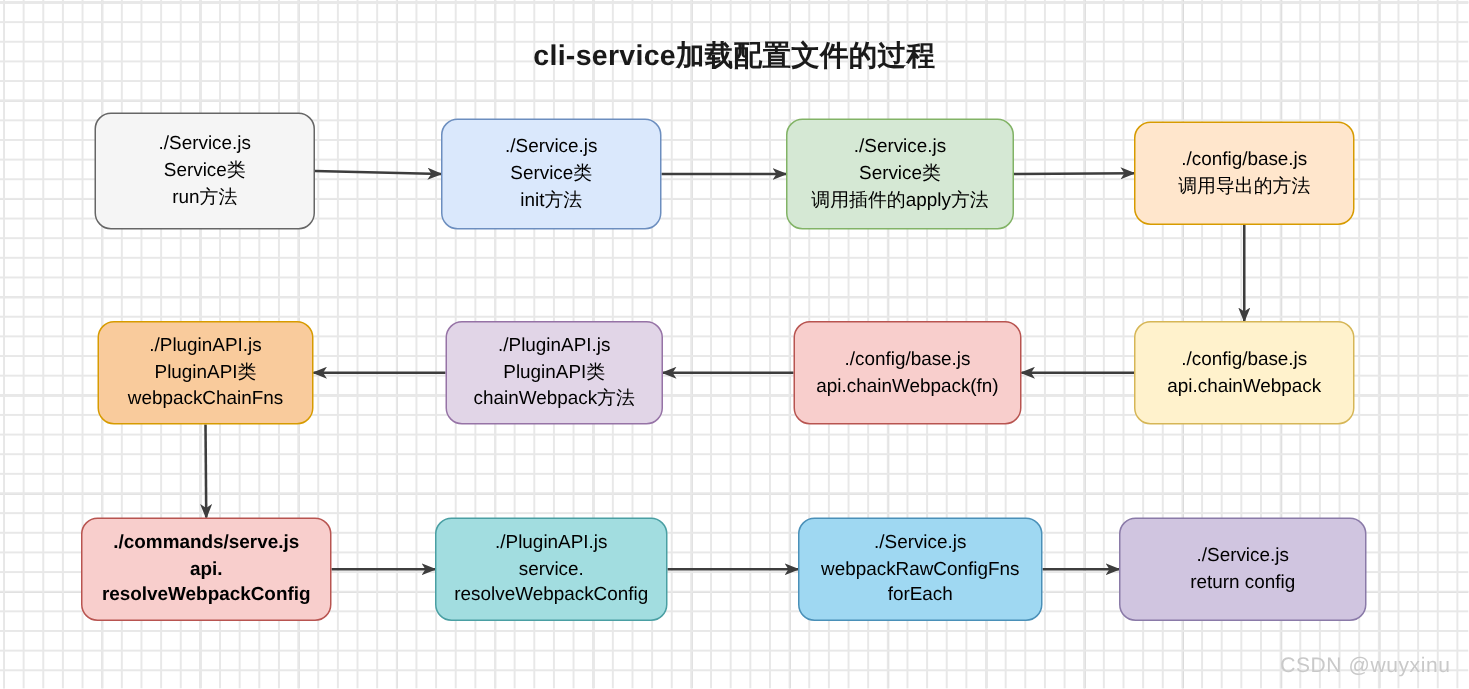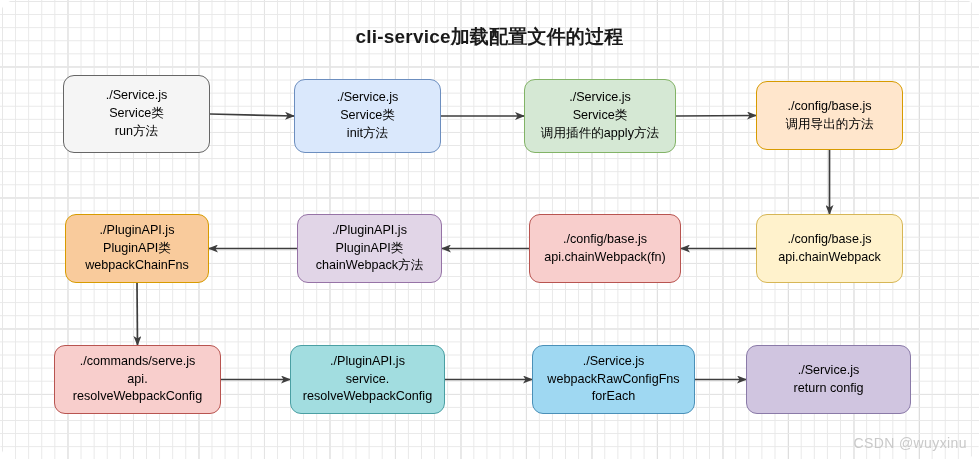--- a/index.html
+++ b/index.html
@@ -18,21 +18,20 @@
       linear-gradient(to bottom, #e8e8e8 1px, transparent 1px),
       linear-gradient(to right, #d2d2d2 1px, transparent 1px),
       linear-gradient(to bottom, #d2d2d2 1px, transparent 1px);
     background-size:
       13.1px 13.1px,
       13.1px 13.1px,
       65.5px 65.5px,
       65.5px 65.5px;
     background-position: 2px 1px, 2px 1px, 2px 1px, 2px 1px;
     font-family: "Liberation Sans", "DejaVu Sans", sans-serif;
-    border-radius: 16px;
   }
   #title {
     position: absolute;
     left: 0;
     top: 24px;
     width: 979px;
     text-align: center;
     font-size: 19px;
     font-weight: bold;
     color: #1a1a1a;
@@ -112,21 +111,21 @@
       <div class="node" style="left: 756px; top: 214px; width: 147px; height: 69px; background: rgb(255, 242, 204); border-color: rgb(214, 182, 86);">./config/base.js
 api.chainWebpack</div>
       <div class="node" style="left: 529px; top: 214px; width: 152px; height: 69px; background: rgb(248, 206, 204); border-color: rgb(184, 84, 80);">./config/base.js
 api.chainWebpack(fn)</div>
       <div class="node" style="left: 297px; top: 214px; width: 145px; height: 69px; background: rgb(225, 213, 231); border-color: rgb(150, 115, 166);">./PluginAPI.js
 PluginAPI类
 chainWebpack方法</div>
       <div class="node" style="left: 65px; top: 214px; width: 144px; height: 69px; background: rgb(249, 203, 156); border-color: rgb(215, 155, 0);">./PluginAPI.js
 PluginAPI类
 webpackChainFns</div>
-      <div class="node" style="left: 54px; top: 345px; width: 167px; height: 69px; background: rgb(248, 206, 204); border-color: rgb(184, 84, 80);">./commands/serve.js
+      <div class="node" style="left: 54px; top: 345px; width: 167px; height: 69px; background: rgb(248, 206, 204); border-color: rgb(184, 84, 80); font-weight: bold;">./commands/serve.js
 api.
 resolveWebpackConfig</div>
       <div class="node" style="left: 290px; top: 345px; width: 155px; height: 69px; background: rgb(162, 221, 224); border-color: rgb(74, 159, 163);">./PluginAPI.js
 service.
 resolveWebpackConfig</div>
       <div class="node" style="left: 532px; top: 345px; width: 163px; height: 69px; background: rgb(159, 216, 242); border-color: rgb(74, 144, 184);">./Service.js
 webpackRawConfigFns
 forEach</div>
       <div class="node" style="left: 746px; top: 345px; width: 165px; height: 69px; background: rgb(208, 197, 224); border-color: rgb(138, 122, 168);">./Service.js
 return config</div>

